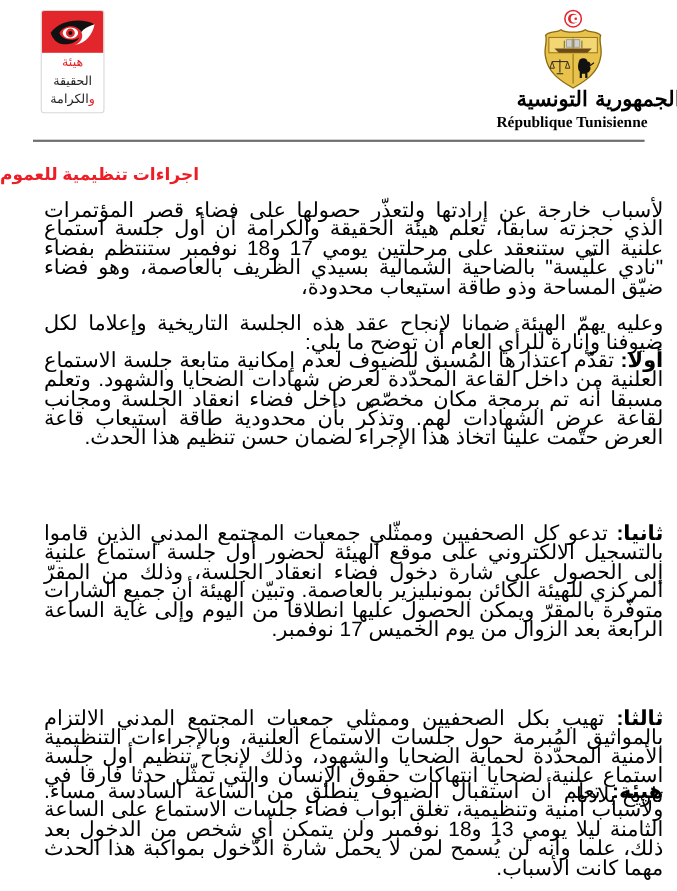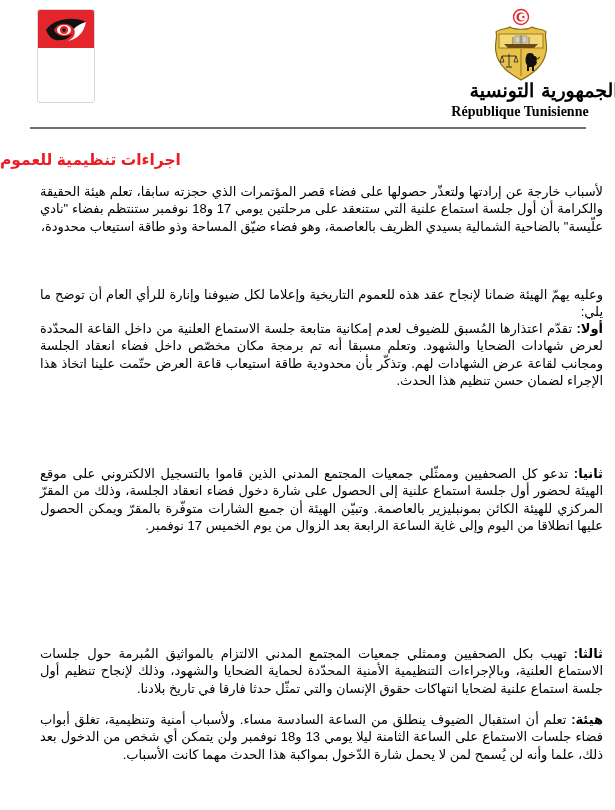--- a/index.html
+++ b/index.html
@@ -94,46 +94,51 @@
       font-weight: bold;
       font-size: 15.5px;
       line-height: 20px;
     }
     .body-text {
       position: absolute;
       right: 12px;
       width: 563px;
       direction: rtl;
       text-align: justify;
-      font-size: 13px;
+      font-size: 19px;
       line-height: 17.4px;
     }
     .body-text p {
       margin: 0;
     }
     .lead { font-weight: bold; }
     #p1 { top: 183px; }
     #p2 { top: 286px; }
     #p3 { top: 320px; }
-    #p4 { top: 465px; }
+    #p4 { top: 477px; }
     #p5 { top: 601px; margin-top: 44px; }
     #p6 { top: 711px; }
   </style>
 </head>
 <body>
 
 <div class="ivd-logo">
   <div class="top">
     <svg width="44" height="26" viewBox="0 0 44 26">
       <path d="M2 14 C10 2, 30 0, 42 6 C36 8, 32 10, 30 13 C26 6, 14 6, 10 14 C12 20, 22 22, 28 18 C26 22, 20 25, 12 24 C7 23, 4 19, 2 14 Z" fill="#111"></path>
       <path d="M30 13 C32 10, 36 8, 42 6 C40 16, 34 23, 24 25 C30 22, 32 18, 30 13 Z" fill="#fff"></path>
       <ellipse cx="20" cy="14" rx="7" ry="5" fill="#fff"></ellipse>
       <circle cx="20" cy="14" r="4" fill="#e3262b"></circle>
       <circle cx="20" cy="14" r="1.8" fill="#111"></circle>
     </svg>
+  </div>
+  <div class="words">
+    <div class="w1">هيئة</div>
+    <div class="w2">الحقيقة</div>
+    <div class="w3"><span class="red">و</span><span>الكرامة</span></div>
   </div>
 </div>
 
 <div class="coat">
   <svg width="70" height="76" viewBox="0 0 70 76">
 
     <circle cx="35" cy="9" r="7.5" fill="#fff" stroke="#e3262b" stroke-width="1.4"></circle>
     <circle cx="35" cy="9" r="4.6" fill="#e3262b"></circle>
     <circle cx="36.4" cy="9" r="3.6" fill="#fff"></circle>
     <circle cx="37.4" cy="9" r="1.2" fill="#e3262b"></circle>
@@ -162,21 +167,21 @@
 
 <div class="separator"></div>
 
 <div class="doc-title">اجراءات تنظيمية للعموم</div>
 
 <div class="body-text" id="p1">
   <p>لأسباب خارجة عن إرادتها ولتعذّر حصولها على فضاء قصر المؤتمرات الذي حجزته سابقا، تعلم هيئة الحقيقة والكرامة أن أول جلسة استماع علنية التي ستنعقد على مرحلتين يومي 17 و18 نوفمبر ستنتظم بفضاء "نادي علّيسة" بالضاحية الشمالية بسيدي الظريف بالعاصمة، وهو فضاء ضيّق المساحة وذو طاقة استيعاب محدودة،</p>
 </div>
 
 <div class="body-text" id="p2">
-  <p>وعليه يهمّ الهيئة ضمانا لإنجاح عقد هذه للعموم التاريخية وإعلاما لكل ضيوفنا وإنارة للرأي العام أن توضح ما يلي:</p>
+  <p>وعليه يهمّ الهيئة ضمانا لإنجاح عقد هذه الجلسة التاريخية وإعلاما لكل ضيوفنا وإنارة للرأي العام أن توضح ما يلي:</p>
 </div>
 
 <div class="body-text" id="p3">
   <p><span class="lead">أولا:</span><span> تقدّم اعتذارها المُسبق للضيوف لعدم إمكانية متابعة جلسة الاستماع العلنية من داخل القاعة المحدّدة لعرض شهادات الضحايا والشهود. وتعلم مسبقا أنه تم برمجة مكان مخصّص داخل فضاء انعقاد الجلسة ومجانب لقاعة عرض الشهادات لهم. وتذكّر بأن محدودية طاقة استيعاب قاعة العرض حتّمت علينا اتخاذ هذا الإجراء لضمان حسن تنظيم هذا الحدث.</span></p>
 </div>
 
 <div class="body-text" id="p4">
   <p><span class="lead">ثانيا:</span><span> تدعو كل الصحفيين وممثّلي جمعيات المجتمع المدني الذين قاموا بالتسجيل الالكتروني على موقع الهيئة لحضور أول جلسة استماع علنية إلى الحصول على شارة دخول فضاء انعقاد الجلسة، وذلك من المقرّ المركزي للهيئة الكائن بمونبليزير بالعاصمة. وتبيّن الهيئة أن جميع الشارات متوفّرة بالمقرّ ويمكن الحصول عليها انطلاقا من اليوم وإلى غاية الساعة الرابعة بعد الزوال من يوم الخميس 17 نوفمبر.</span></p>
 </div>
 

